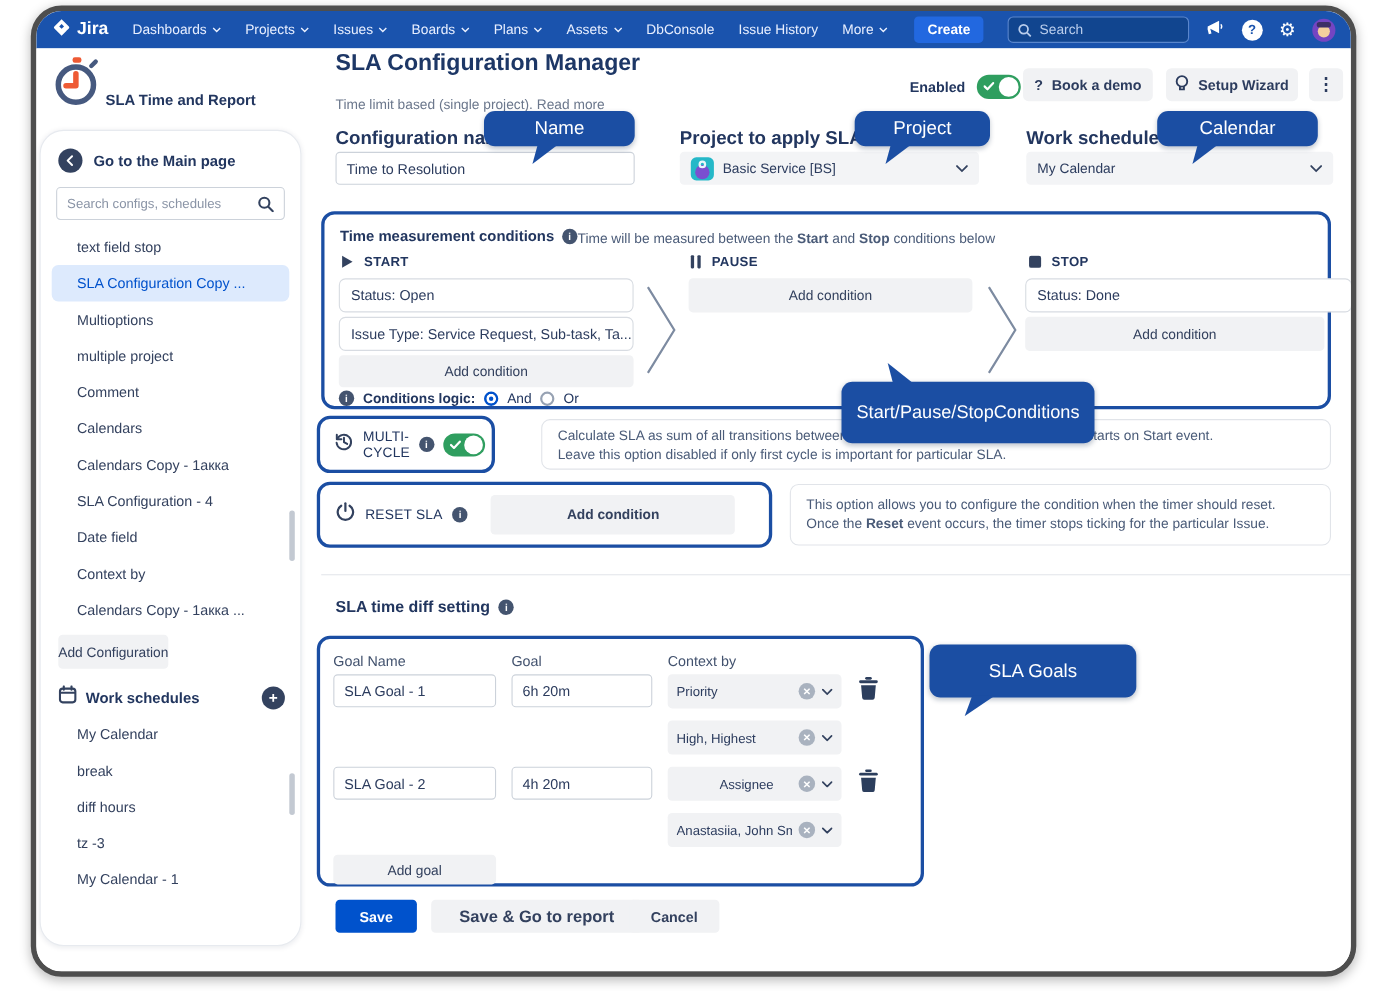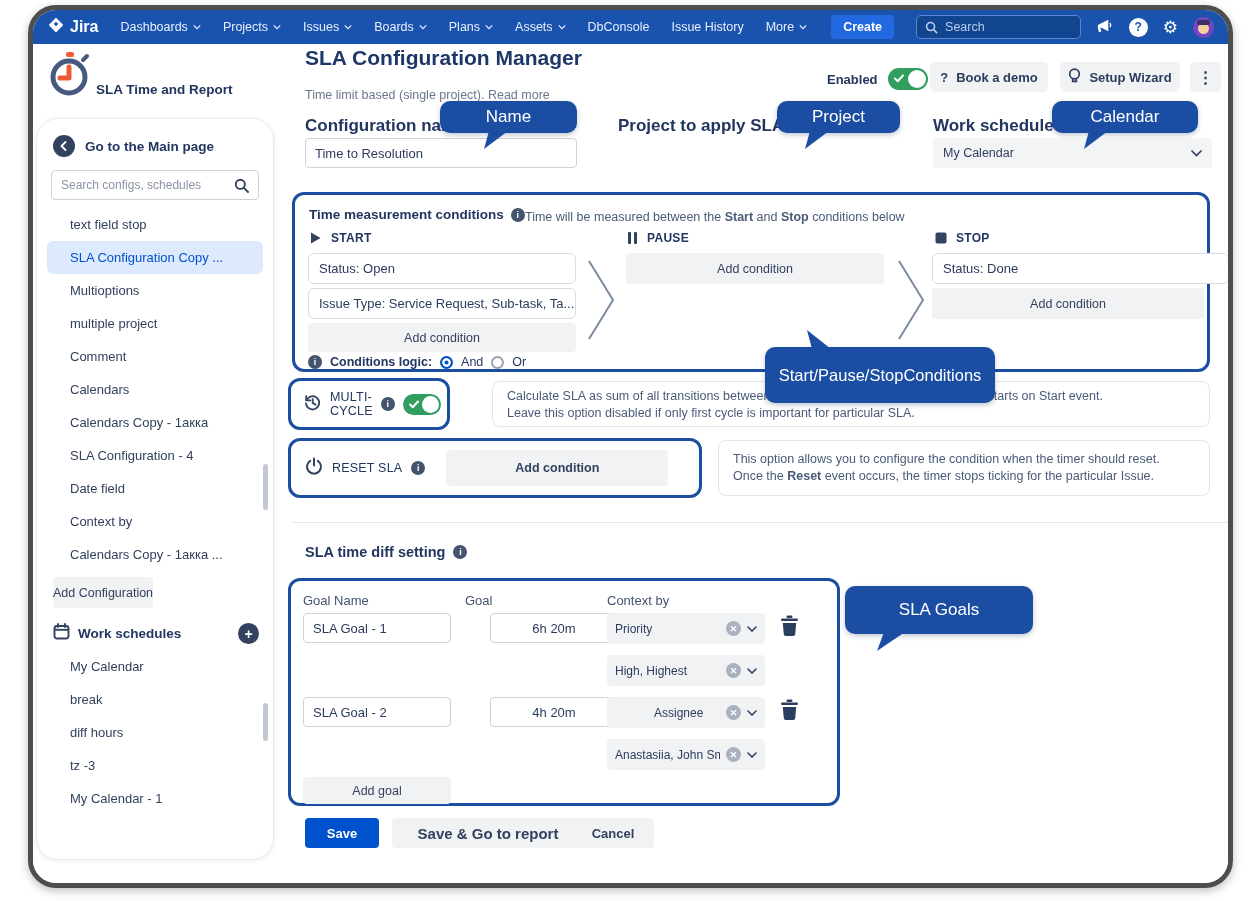--- a/index.html
+++ b/index.html
@@ -100,21 +100,21 @@
   .bigchev{color:#7d8ba1;}
   .info{width:14px;height:14px;border-radius:50%;background:#44546f;color:#fff;font-size:9px;font-weight:bold;
         display:inline-flex;align-items:center;justify-content:center;flex:none;cursor:pointer;}
   .desc-card{border:1px solid #e1e4e9;border-radius:8px;background:#fff;padding:6px 14px;font-size:12.5px;
              color:#4a5b78;line-height:17px;}
   .desc-card .b{font-weight:bold;}
   .feat-label{color:var(--navy);font-weight:normal;font-size:12.5px;letter-spacing:.2px;}
   
   .g-head{font-size:13px;color:#42526e;}
   .goal-input{width:148px;text-align:left;}
-  .time-input{width:128px;text-align:center;margin-left:25px;}
+  .time-input{width:128px;}
   .ctx-sel{width:158px;height:31px;background:#f1f2f4;border-radius:4px;display:flex;align-items:center;gap:6px;
            padding:0 8px;font-size:12px;color:#2c3c5e;cursor:pointer;}
   .ctx-sel .sp{flex:1;white-space:nowrap;overflow:hidden;}
   .clear-ic{width:15px;height:15px;border-radius:50%;background:#a9b2bf;color:#fff;display:flex;align-items:center;
             justify-content:center;font-size:9px;font-weight:bold;flex:none;cursor:pointer;}
   .trash{cursor:pointer;}
   .save-btn{height:30px;background:var(--accent);color:#fff;font-weight:bold;font-size:13px;border:none;
             border-radius:4px;cursor:pointer;}
   .sec-title{color:var(--navy);font-weight:bold;font-size:14.5px;display:flex;align-items:center;gap:8px;}
   .divider{height:1px;background:#e4e7ec;}
@@ -307,20 +307,30 @@
             </svg>
       </span>
       <span>Setup Wizard</span>
     </button>
     <button class="abs hdr-btn" style="left:1157px;top:18px;width:31px;font-size:16px;">⋮</button>
 
     <span class="abs f-label" style="left:272px;top:72px;">Configuration name</span>
     <input class="abs t-input" style="left: 272px; top: 94px; width: 272px;" value="Time to Resolution">
 
     <span class="abs f-label" style="left:585px;top:72px;">Project to apply SLA</span>
+    <div class="abs sel-ctl" style="left:585px;top:94px;width:272px;">
+      <span class="proj-ico">
+            <i></i>
+            <b></b>
+          </span>
+      <span class="sp">Basic Service [BS]</span>
+      <svg width="11" height="7" viewBox="0 0 11 7">
+            <polyline points="1,1 5.5,5.5 10,1" fill="none" stroke="#33425f" stroke-width="1.7" stroke-linecap="round"></polyline>
+          </svg>
+    </div>
 
     <span class="abs f-label" style="left:900px;top:72px;">Work schedule</span>
     <div class="abs sel-ctl" style="left:900px;top:94px;width:279px;">
       <span class="sp">My Calendar</span>
       <svg width="11" height="7" viewBox="0 0 11 7">
             <polyline points="1,1 5.5,5.5 10,1" fill="none" stroke="#33425f" stroke-width="1.7" stroke-linecap="round"></polyline>
           </svg>
     </div>
 
     <div class="abs co" style="left:407px;top:57px;width:137px;height:32px;">

